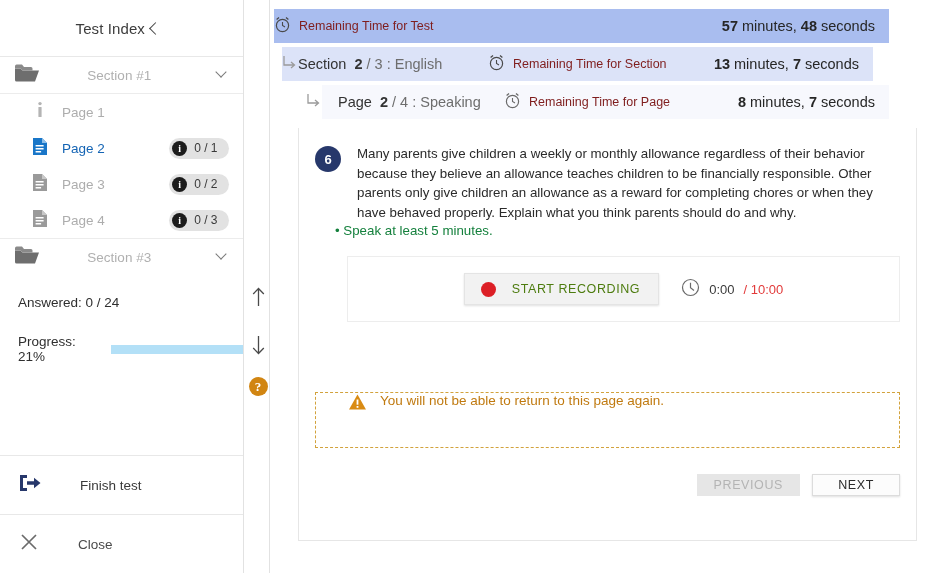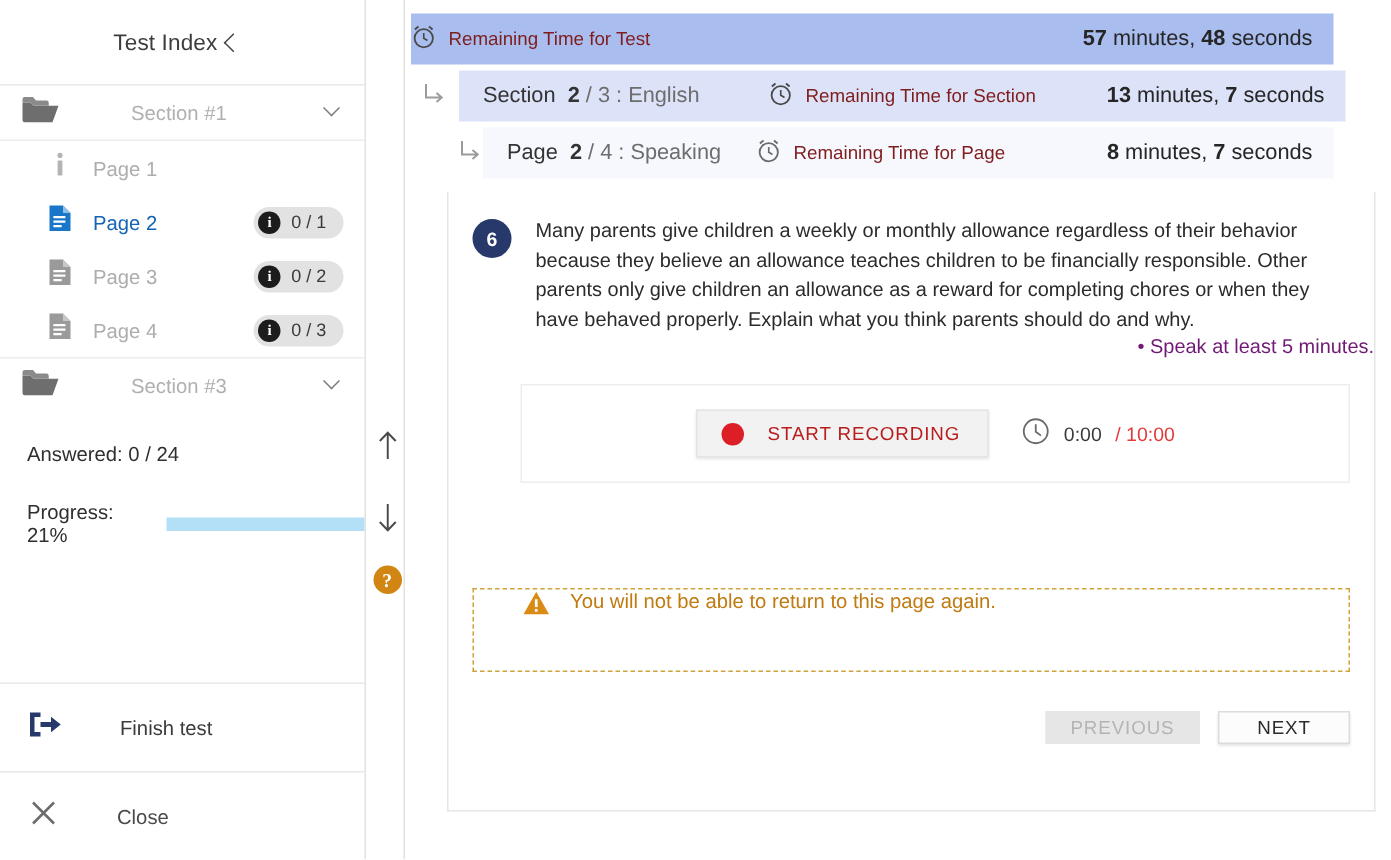--- a/index.html
+++ b/index.html
@@ -95,21 +95,21 @@
   }
 
   
   .main { flex: 1; height: 573px; position: relative; background: #fff; padding: 9px 10px 0 0; }
 
   .bar {
     display: flex; align-items: center; height: 34px;
     font-size: 14.5px; color: #333;
   }
   .bar-test { background: #a9bdef; margin-left: 4px; }
-  .bar-sec  { background: #dce3f8; margin-left: 36px; }
+  .bar-sec  { background: #dce3f8; margin-left: 12px; }
   .bar-page { background: #f7f8fd; margin-left: 52px; }
   .bar-wrap { position: relative; display: flex; align-items: center; }
   .arrow-in {
     position: absolute; width: 22px; text-align: center;
     color: #8f8f8f; font-size: 15px; line-height: 1;
   }
   .bar-name { padding-left: 16px; width: 230px; font-size: 14.5px; }
   .bar-name.sec { width: 206px; }
   .bar-name.pg  { width: 182px; }
   .bar-mid { display: flex; align-items: center; gap: 8px; width: 222px; }
@@ -124,35 +124,35 @@
     position: relative; background: #fff;
   }
   .q-block { display: flex; padding: 16px 18px 0 16px; }
   .q-num {
     width: 26px; height: 26px; border-radius: 50%; background: #27386b;
     color: #fff; font-size: 13px; font-weight: bold;
     display: flex; align-items: center; justify-content: center;
     flex: 0 0 26px; margin-top: 2px;
   }
   .q-text { margin-left: 16px; font-size: 13.3px; line-height: 19.5px; color: #2b2b2b; }
-  .q-bullet { padding-left: 36px; margin-top: 1px; font-size: 13.3px; color: #701a75; text-align: right; }
+  .q-bullet { padding-left: 36px; margin-top: 1px; font-size: 13.3px; color: #15803d; }
 
   .rec-panel {
     margin: 18px 16px 0 48px; height: 66px; border: 1px solid #ededed;
     display: flex; align-items: center; justify-content: center; gap: 22px;
     background: #fff;
   }
   .rec-btn {
     display: flex; align-items: center; gap: 16px;
     background: #f2f2f2; border: 1px solid #e4e4e4;
     height: 32px; padding: 0 18px 0 16px; cursor: pointer;
     box-shadow: 0 1px 2px rgba(0,0,0,.12);
   }
   .rec-dot { width: 15px; height: 15px; border-radius: 50%; background: #dc1f26; }
-  .rec-label { font-size: 12.5px; letter-spacing: .6px; color: #b91c1c; }
+  .rec-label { font-size: 12.5px; letter-spacing: .6px; color: #4d7c0f; }
   .timer { display: flex; align-items: center; gap: 9px; font-size: 13px; }
   .t-cur { color: #3a3a3a; }
   .t-max { color: #e23a3a; }
 
   .notice {
     margin: 70px 16px 0 16px; height: 56px;
     border: 1.6px dashed #d2a23c; display: flex; align-items: flex-start;
     padding-left: 32px; gap: 13px;
   }
   .notice-txt { font-size: 13.5px; color: #c07a10; }

